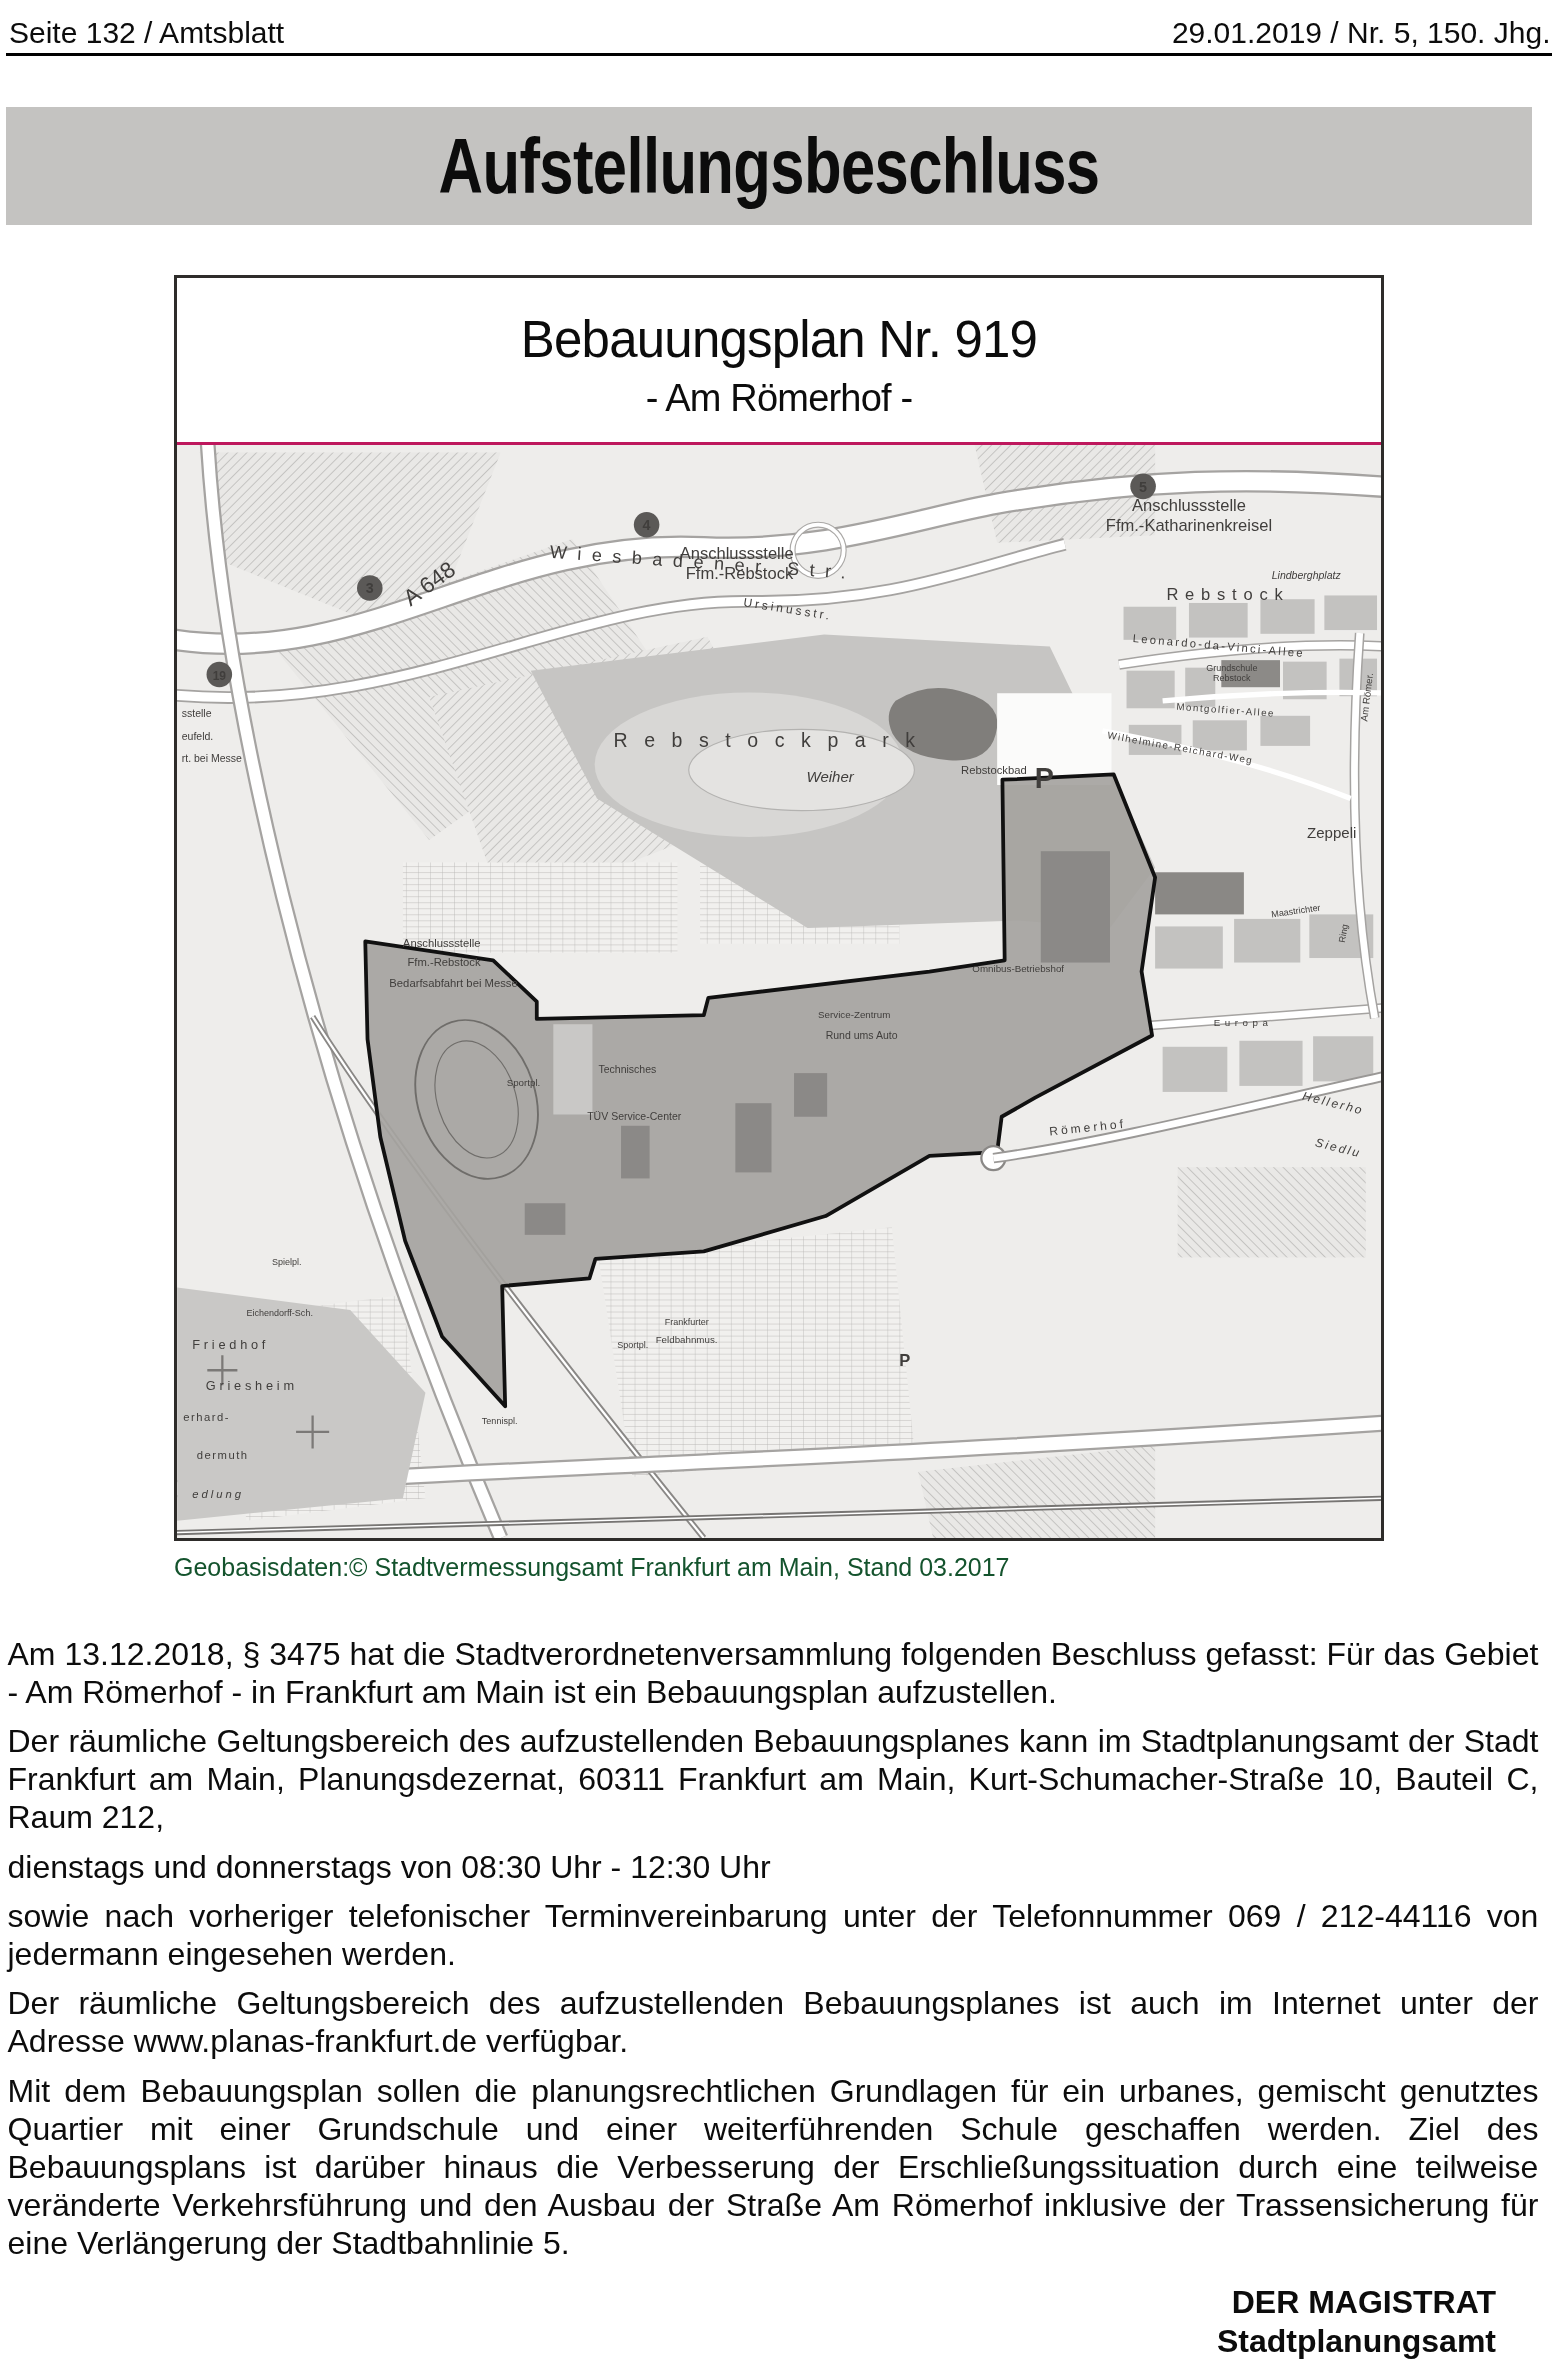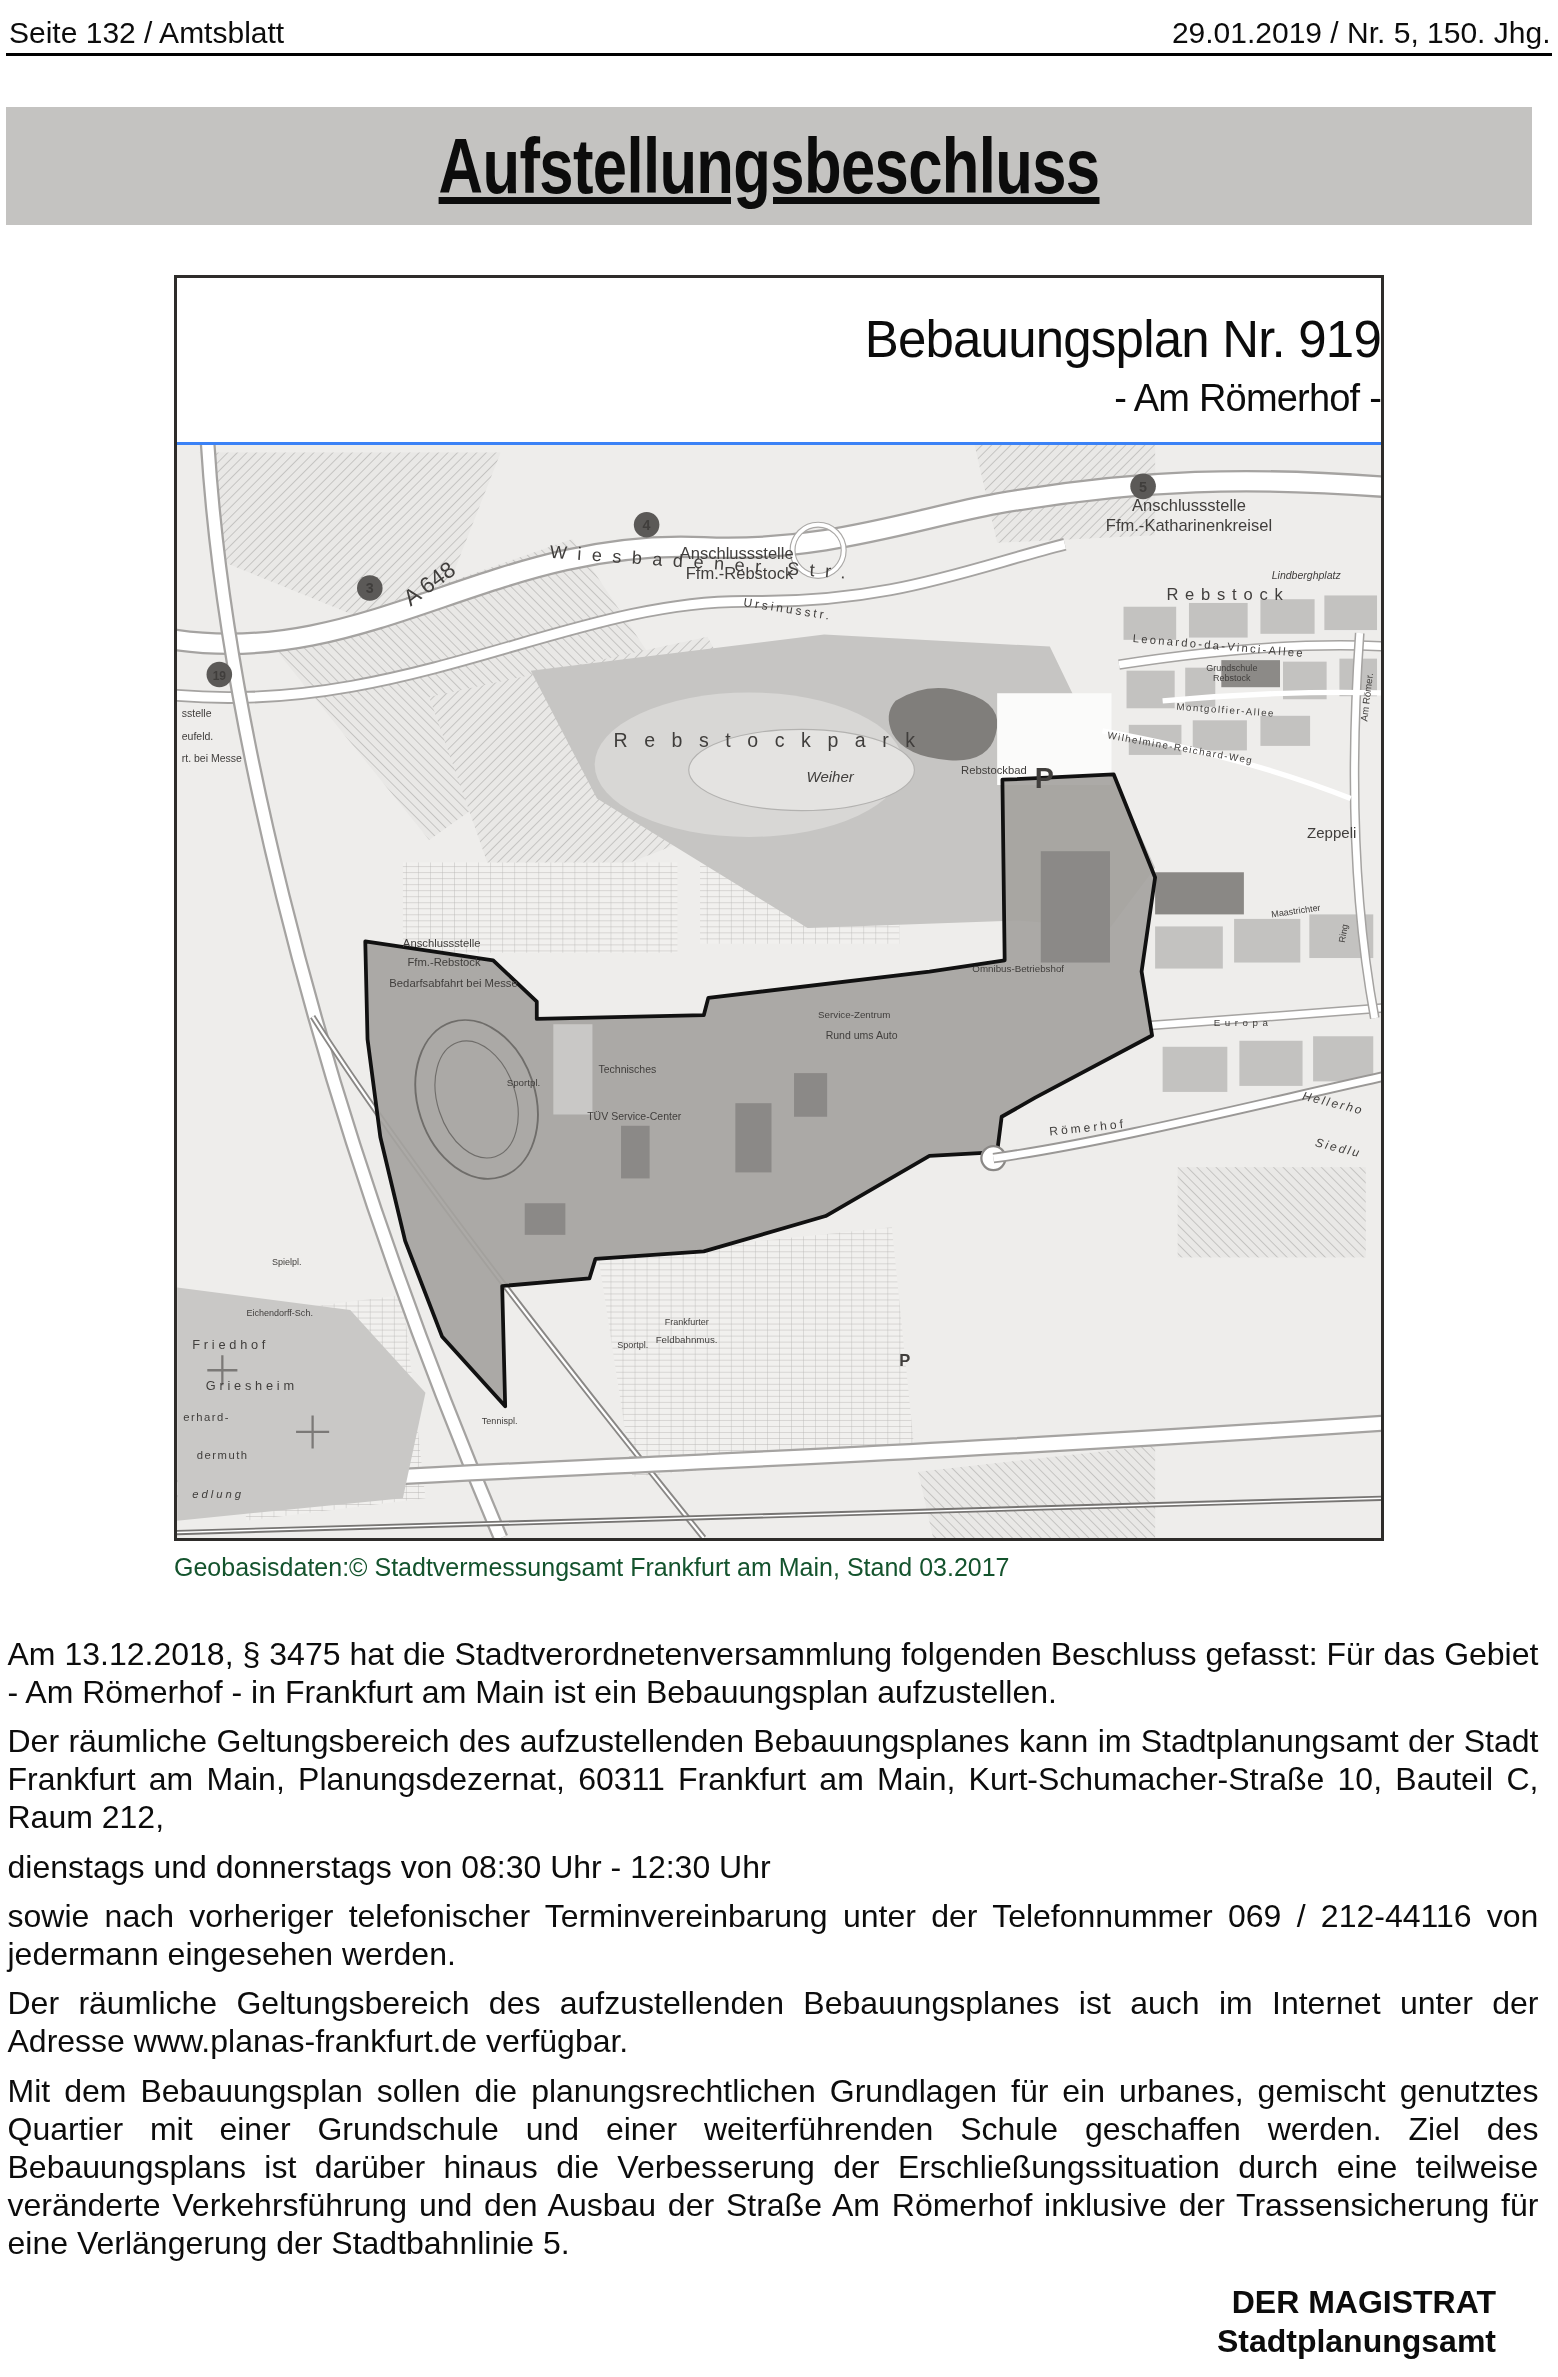--- a/index.html
+++ b/index.html
@@ -6,26 +6,26 @@
   .page{
     position:relative;width:1558px;height:2377px;margin:8px auto;background:#ffffff;
     font-family:"Liberation Sans",sans-serif;color:#0c0c0c;overflow:hidden;
   }
   
   .hdr{display:flex;justify-content:space-between;align-items:flex-start;
        padding:7.5px 7.5px 0 9px;font-size:30px;line-height:1.1;}
   .rule{border-top:3px solid #000;margin:4.5px 6px 0 6px;}
   
   .banner{margin:51px 26px 0 6px;height:118px;background:#c4c3c1;
-          display:flex;align-items:center;justify-content:center;text-decoration:underline;}
+          display:flex;align-items:center;justify-content:center;}
   .banner span{font-weight:bold;font-size:77px;letter-spacing:-0.8px;
                transform:scaleX(.80);white-space:nowrap;}
   
   .map-fig{margin:50px 0 0 174px;width:1204px;border:3px solid #2e2c2a;background:#fff;}
-  .map-titlebox{border-bottom:3px solid #3b82f6;text-align:right;padding:32px 0 22.6px 0;}
+  .map-titlebox{border-bottom:3px solid #be185d;text-align:center;padding:32px 0 22.6px 0;}
   .map-titlebox .t1{font-size:51px;letter-spacing:-0.8px;}
   .map-titlebox .t2{font-size:38px;margin-top:7.5px;letter-spacing:-0.8px;}
   .map-canvas{display:block;width:1204px;height:1093px;background:#eeedeb;}
   .caption{margin:12px 0 0 174px;font-size:25px;color:#14532d;}
   
   .content{margin:53px 19.6px 0 7.5px;font-size:32px;line-height:38px;text-align:justify;}
   .content p{margin:0 0 11.3px 0;}
   .content p.single{text-align:left;}
   .content p.head{font-weight:bold;text-align:left;margin:16.5px 0 11.3px 0;}
   .footer{margin:21px 62px 0 0;text-align:right;font-weight:bold;

